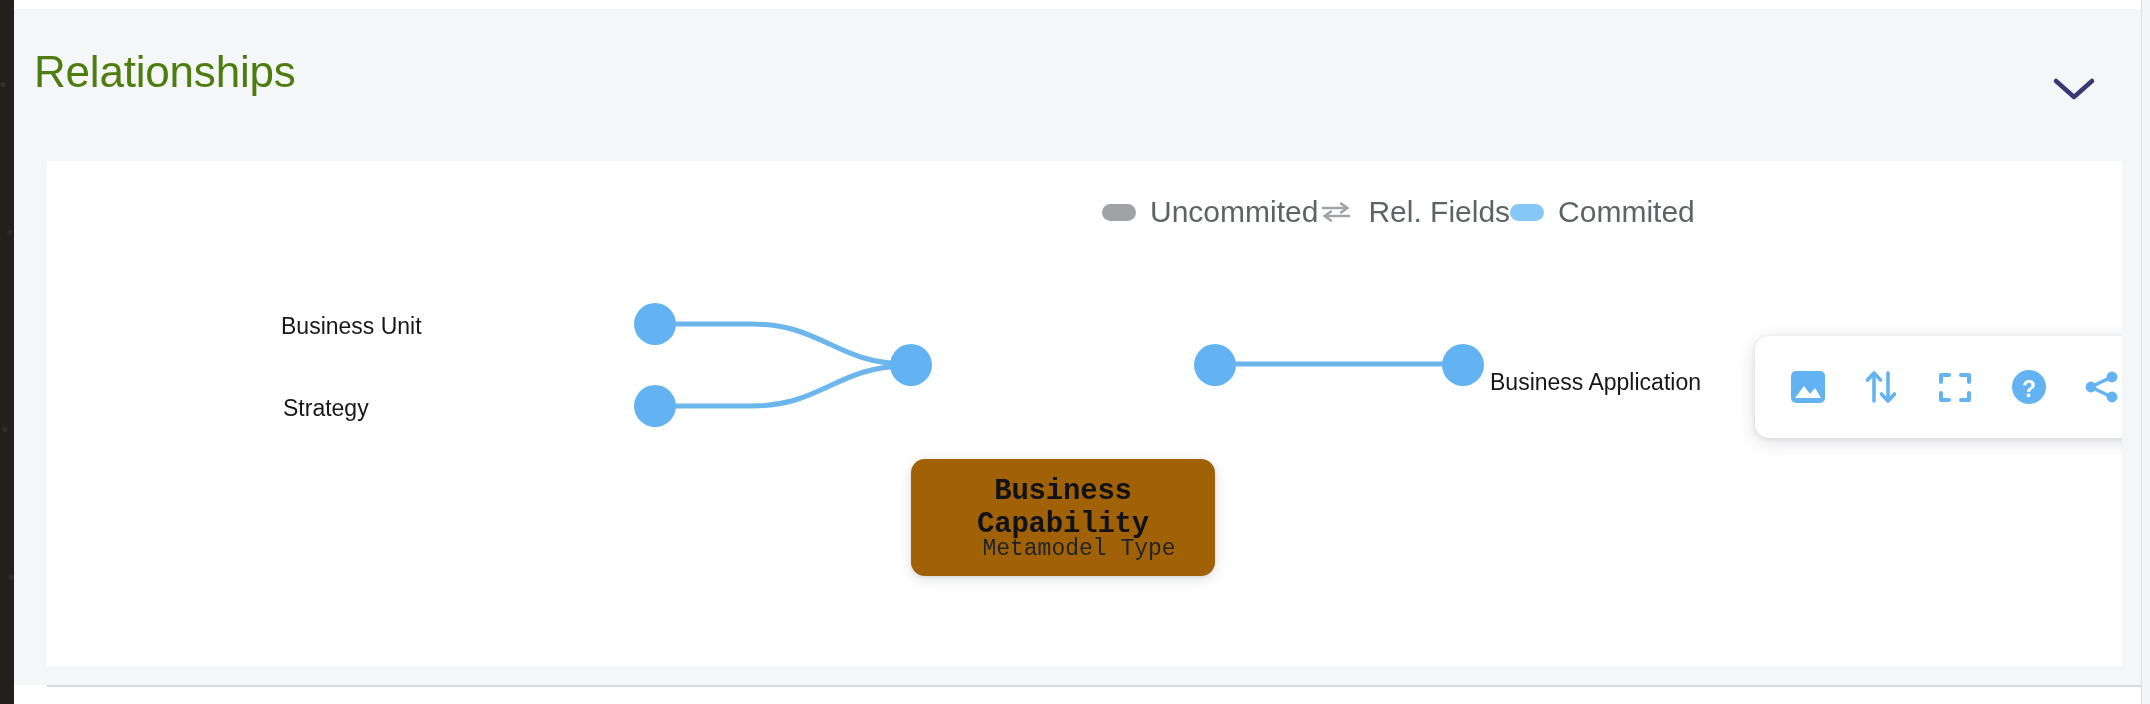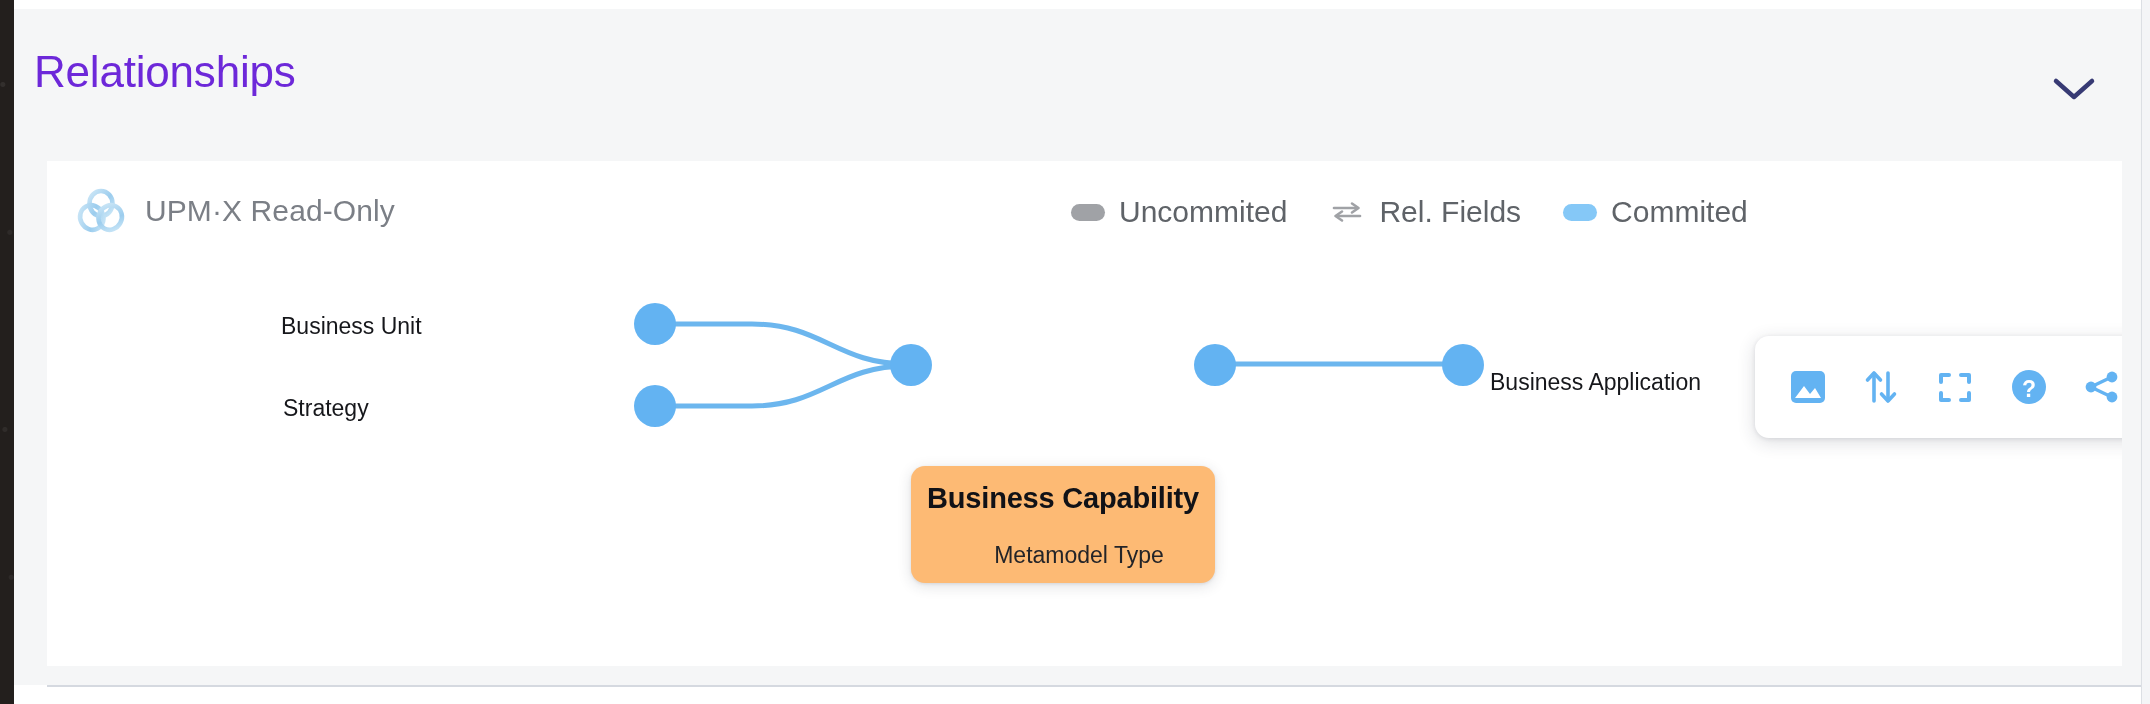--- a/index.html
+++ b/index.html
@@ -68,21 +68,21 @@
     width: 2128px;
     height: 139px;
   }
 
   .panel-title {
     position: absolute;
     left: 20px;
     top: 41px;
     font-size: 44px;
     font-weight: 400;
-    color: #6d28d9;
+    color: #4d7c0f;
     letter-spacing: -0.2px;
     line-height: 1;
   }
 
   .collapse-toggle {
     position: absolute;
     right: 40px;
     top: 58px;
     width: 56px;
     height: 44px;
@@ -117,25 +117,24 @@
   .brand-name {
     font-size: 30px;
     color: #7b7f86;
     letter-spacing: 0.1px;
     white-space: nowrap;
   }
 
   
   .legend {
     position: absolute;
-    left: 1024px;
+    left: 1055px;
     top: 34px;
     display: flex;
     align-items: center;
-    gap: 42px;
     justify-content: flex-end;
   }
   .legend-item {
     display: flex;
     align-items: center;
     gap: 14px;
   }
   .legend-pill {
     width: 34px;
     height: 17px;
@@ -186,27 +185,28 @@
     position: absolute;
     left: 0; top: 0;
     width: 2075px;
     height: 505px;
   }
   .graph svg { position: absolute; left: 0; top: 0; }
 
   .node-card {
     position: absolute;
     left: 864px;
-    top: 305px;
+    top: 298px;
     width: 304px;
     height: 117px;
-    background: #fdba74;
+    background: #a16207;
     border-radius: 14px;
     box-shadow: 0 3px 14px rgba(40,44,63,0.15), 0 1px 3px rgba(40,44,63,0.10);
     z-index: 5;
+    font-family: Liberation Mono, monospace;
   }
   .node-card-title {
     position: absolute;
     left: 0; right: 0;
     top: 16px;
     text-align: center;
     font-size: 29px;
     font-weight: 700;
     color: #111217;
     letter-spacing: -0.2px;
@@ -278,39 +278,20 @@
         <span>
           <svg width="44" height="28" viewBox="0 0 44 28" fill="none" aria-hidden="true">
             <path d="M4 6 L22 22 L40 6" stroke="#373a74" stroke-width="4.5" stroke-linecap="round" stroke-linejoin="round"></path>
           </svg>
         </span>
       </div>
     </div>
 
     <div class="canvas">
 
-      <div class="brand">
-        <span class="brand-logo">
-          <svg width="56" height="56" viewBox="0 0 56 56" fill="none" aria-hidden="true">
-            <defs>
-              <linearGradient id="knotgrad" x1="0" y1="0" x2="1" y2="1">
-                <stop offset="0%" stop-color="#cfe8f7"></stop>
-                <stop offset="55%" stop-color="#9ccdee"></stop>
-                <stop offset="100%" stop-color="#cfe9f8"></stop>
-              </linearGradient>
-            </defs>
-            <g stroke="url(#knotgrad)" stroke-width="4.6" fill="none" stroke-linecap="round">
-              <ellipse cx="28" cy="20.5" rx="11.5" ry="12.5"></ellipse>
-              <ellipse cx="18.8" cy="34.5" rx="11.5" ry="12.5" transform="rotate(-28 18.8 34.5)"></ellipse>
-              <ellipse cx="37.2" cy="34.5" rx="11.5" ry="12.5" transform="rotate(28 37.2 34.5)"></ellipse>
-            </g>
-          </svg>
-        </span>
-        <span class="brand-name">UPM·X Read-Only</span>
-      </div>
 
       <div class="legend">
 
         <div class="legend-item">
           <span class="legend-pill uncommited"></span>
           <span class="legend-label">Uncommited</span>
         </div>
 
         <div class="legend-item">
           <span class="legend-arrows">

